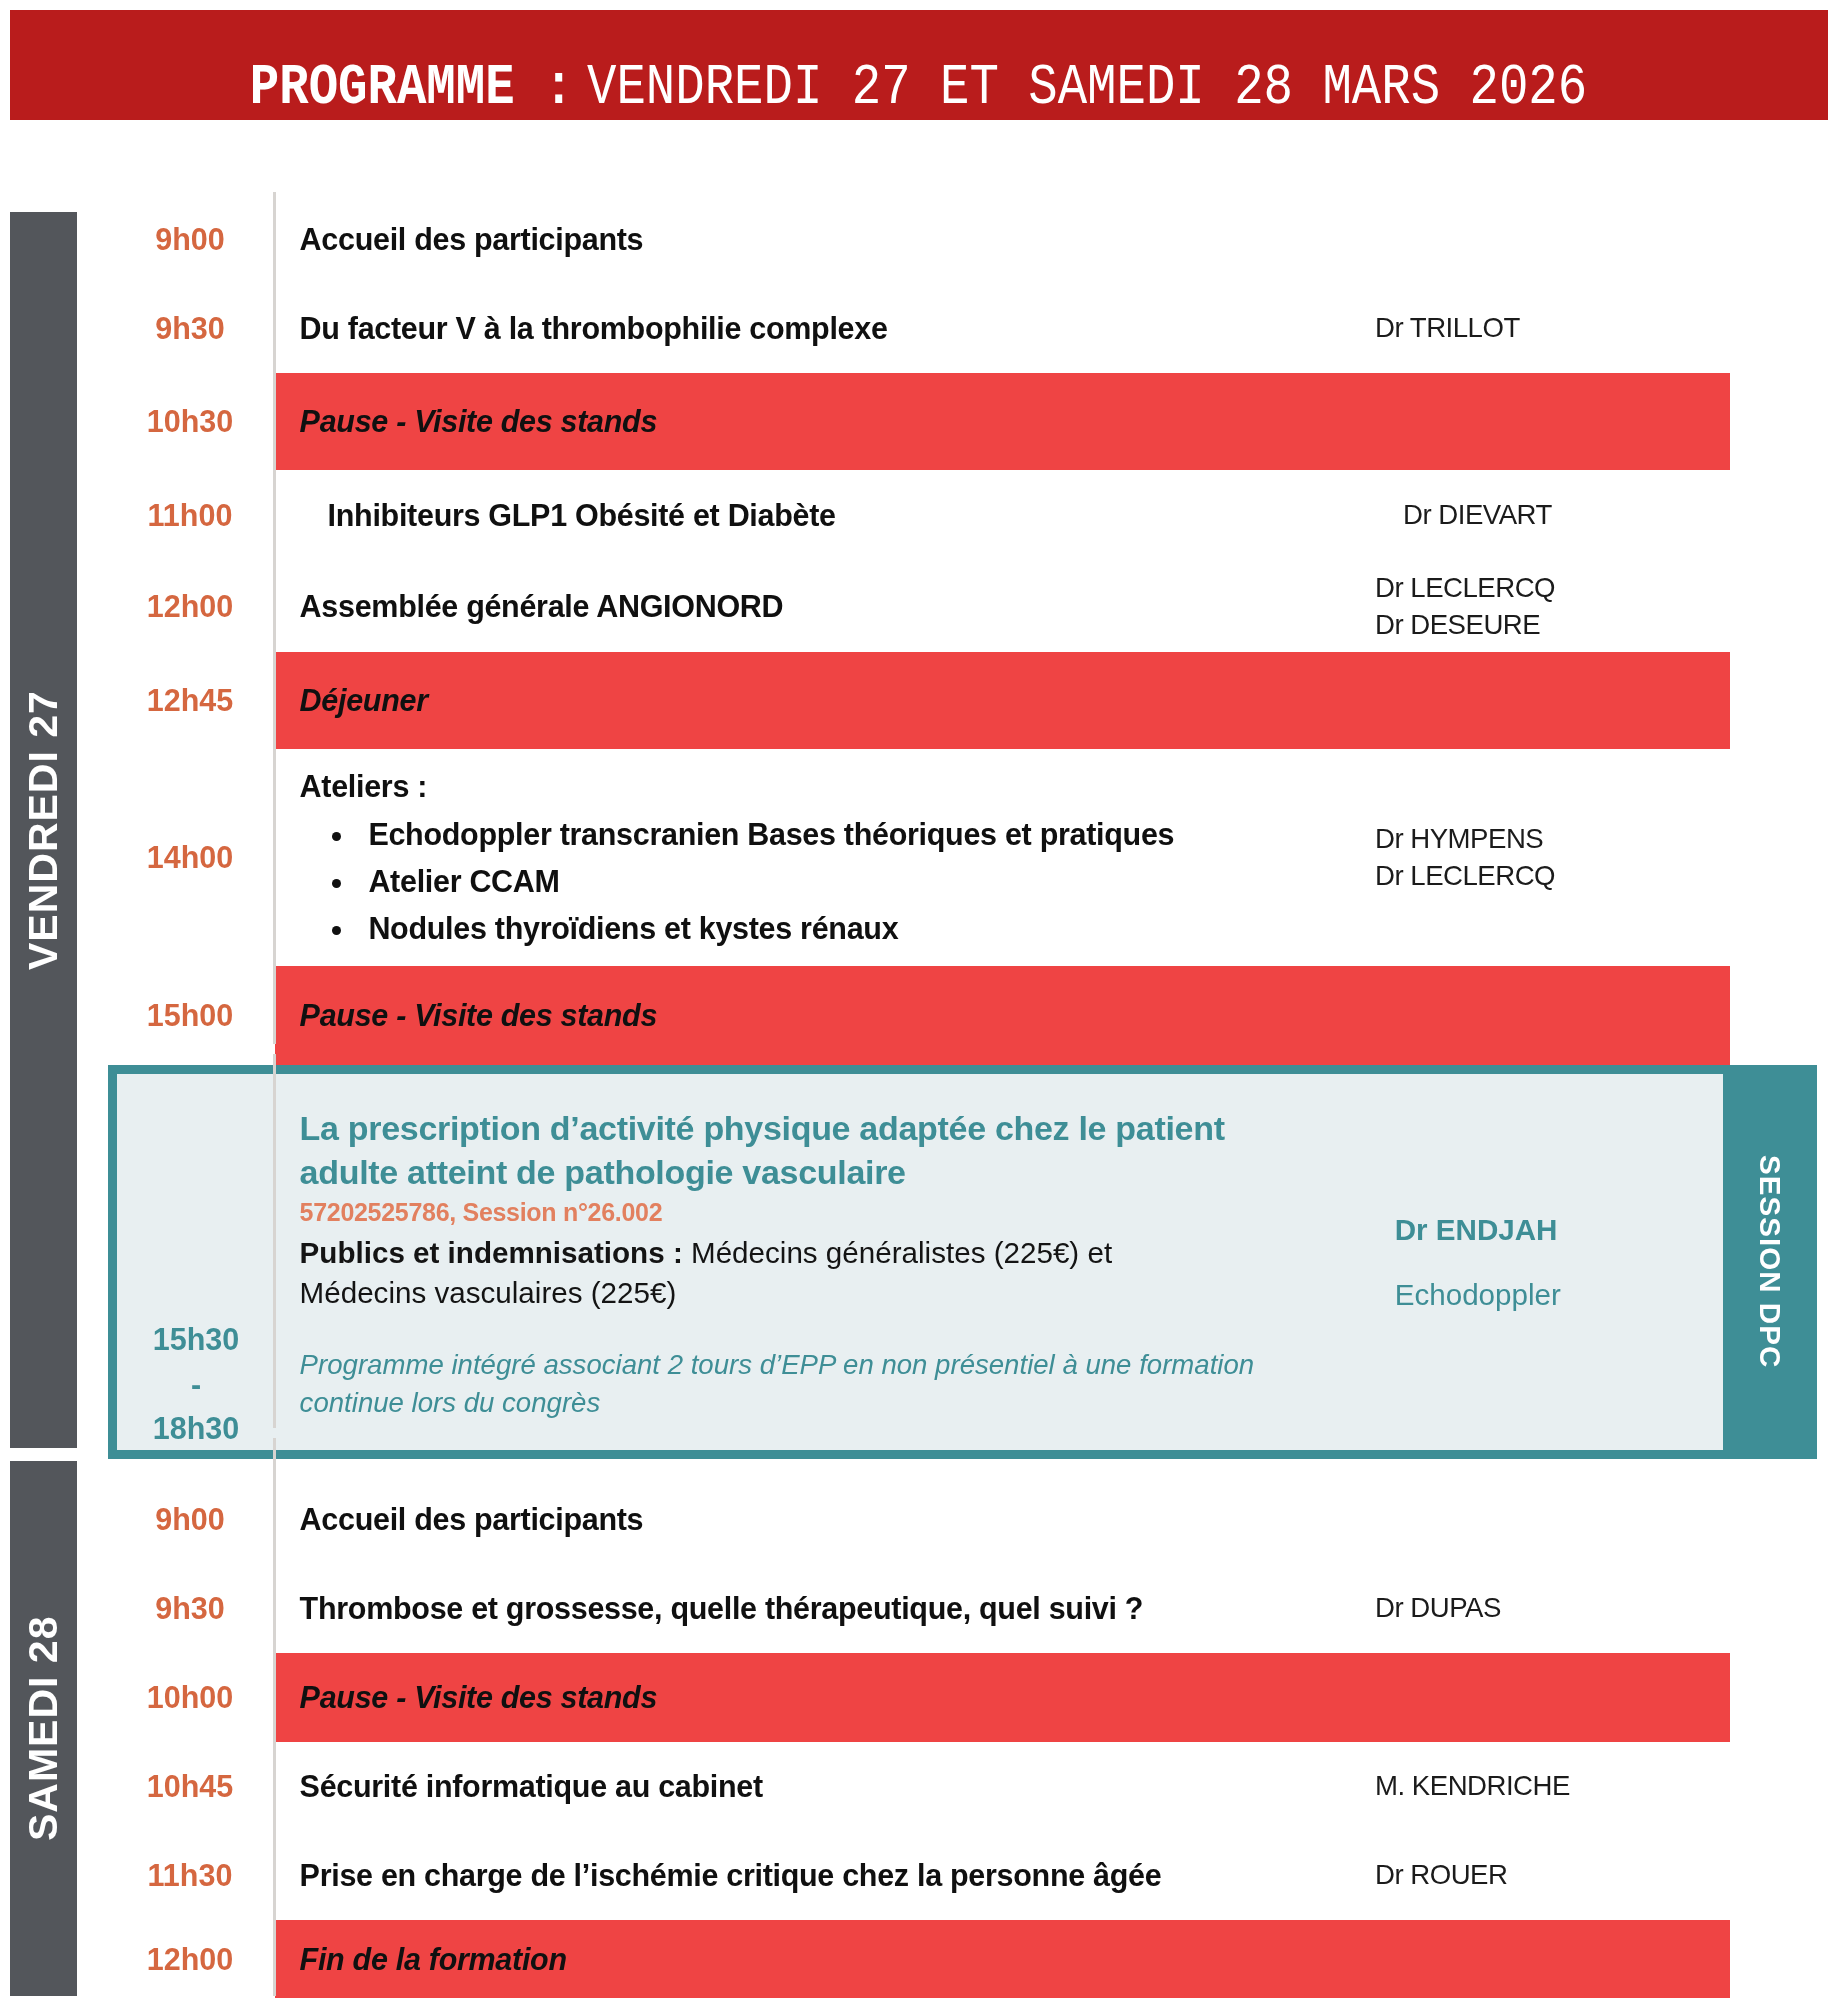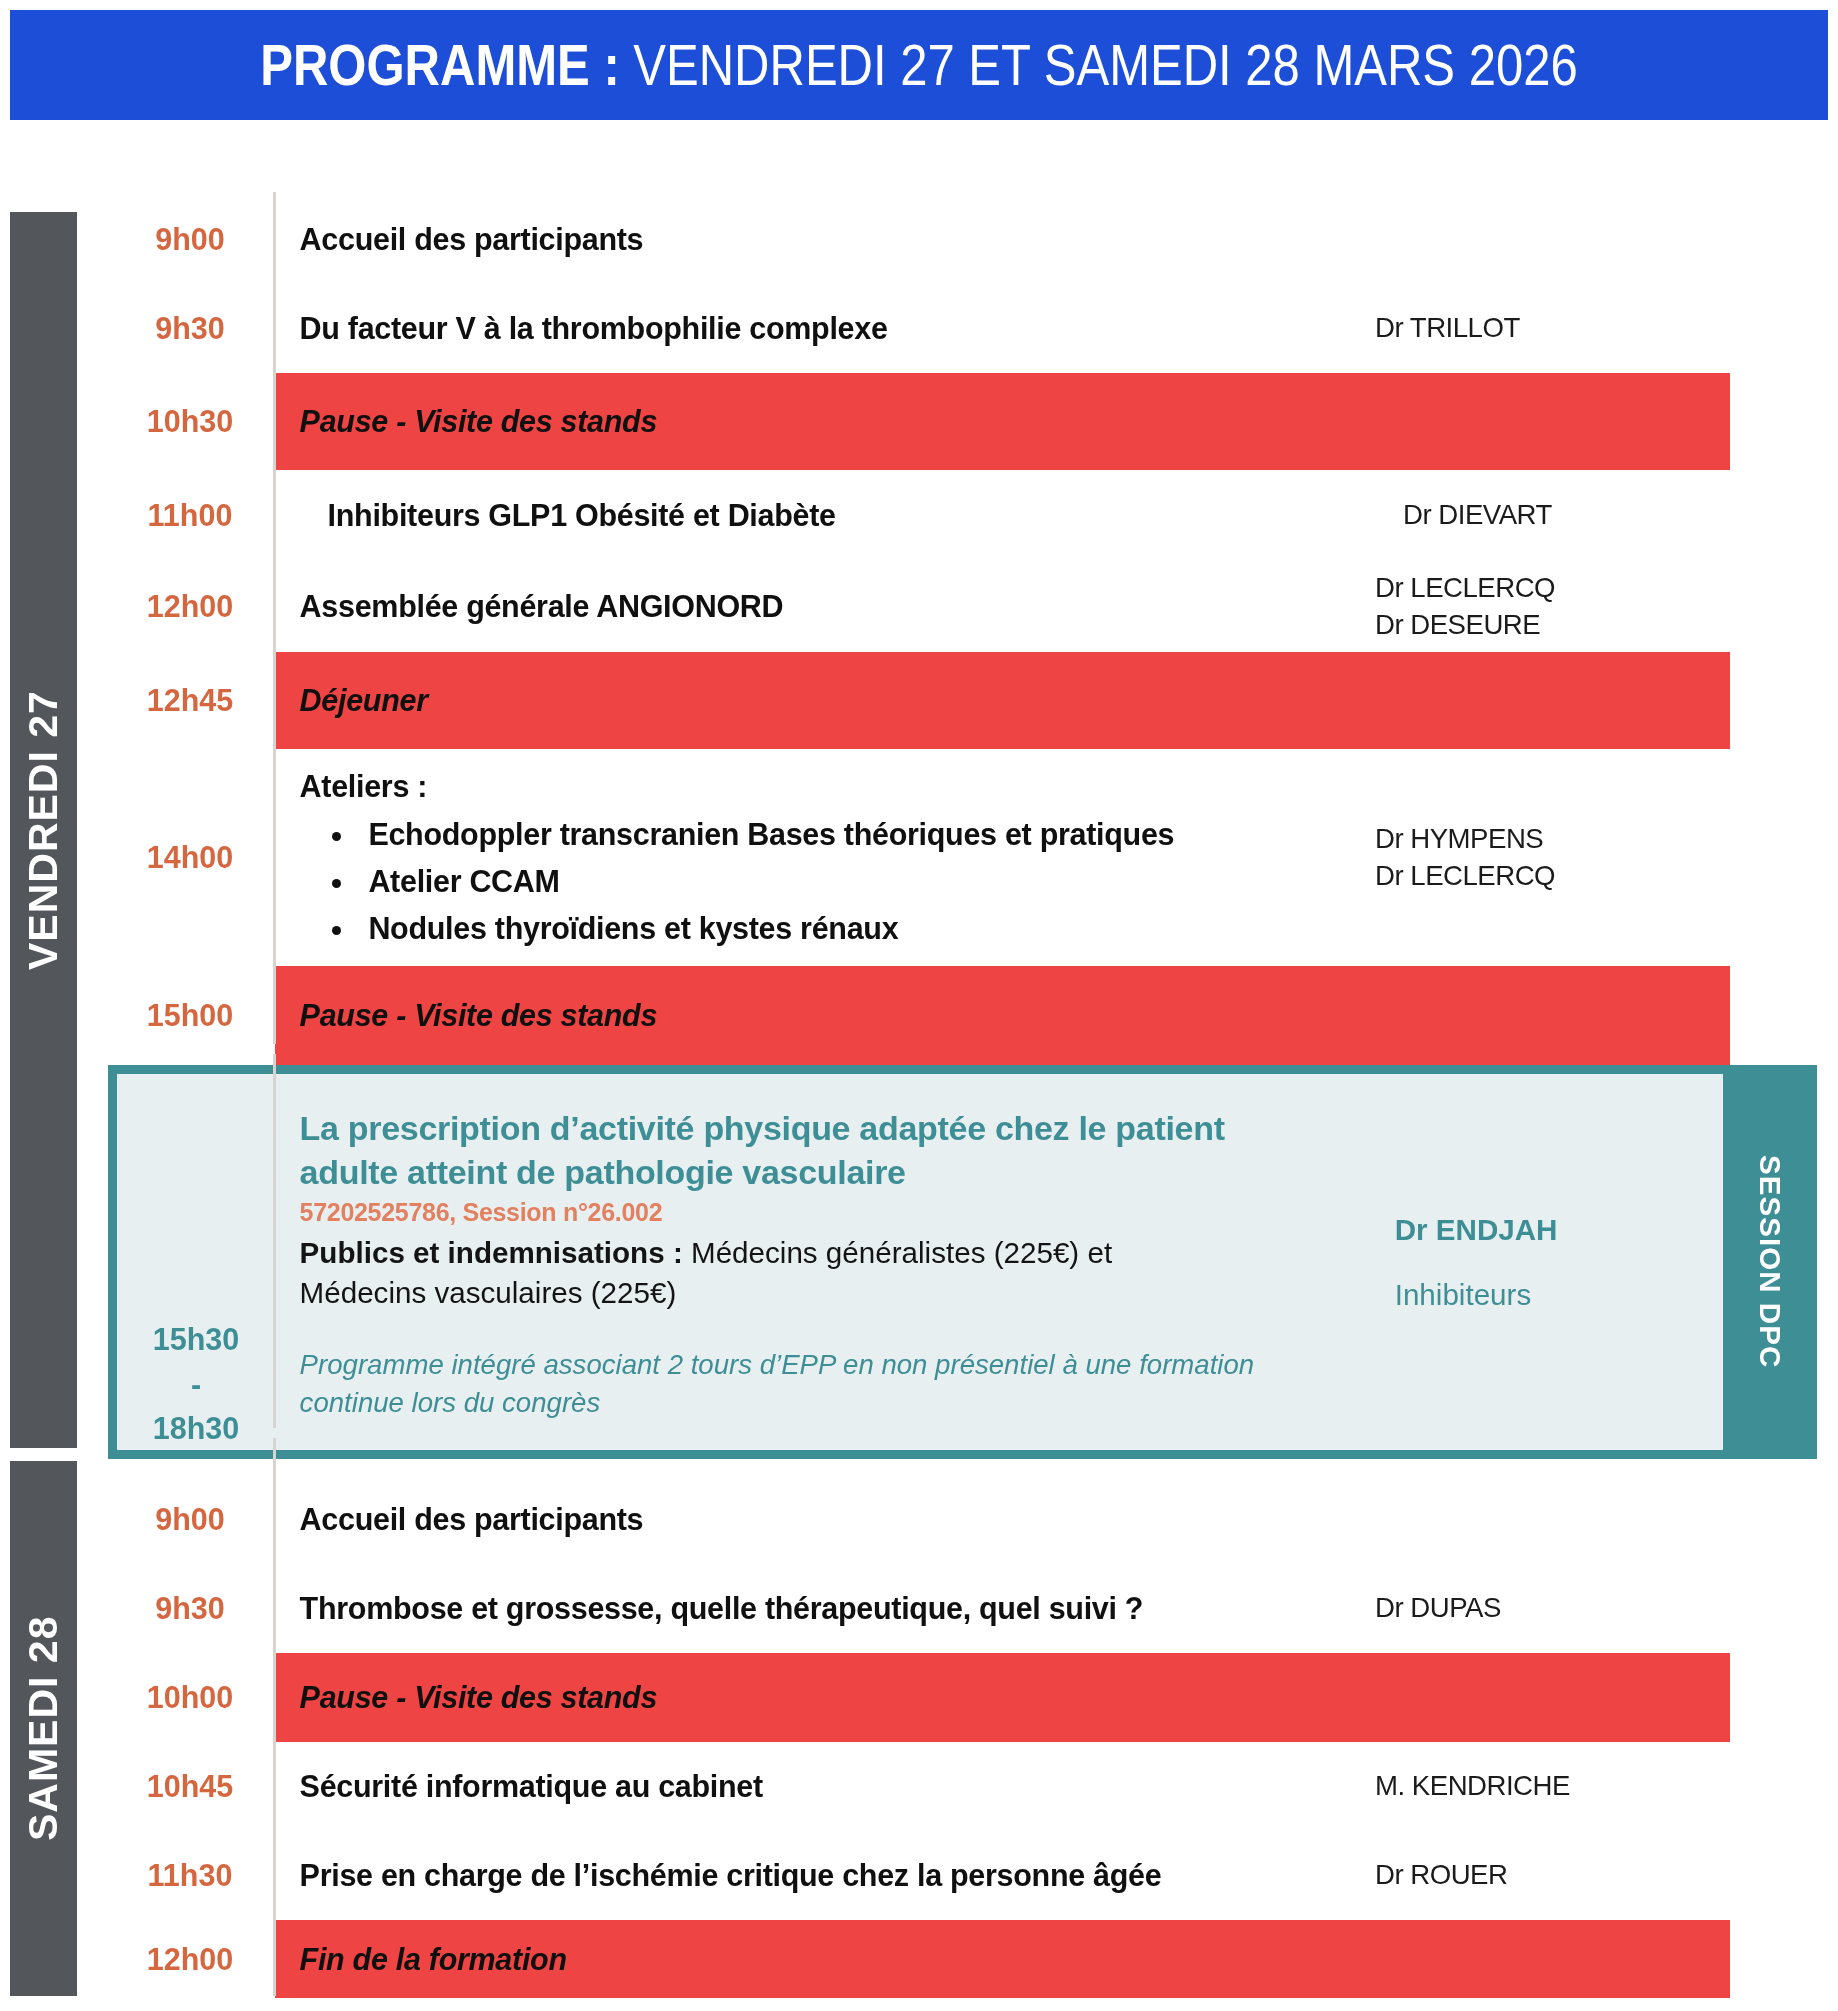--- a/index.html
+++ b/index.html
@@ -11,22 +11,22 @@
     width: 1838px;
     height: 2012px;
     background: #ffffff;
     overflow: hidden;
   }
 
   
   .banner {
     position: absolute;
     left: 9.9px; top: 9.9px; right: 9.9px; height: 110px;
-    background: #1d4ed8;
-    display: flex; align-items: center; justify-content: center;
+    background: #b91c1c;
+    display: flex; align-items: flex-end; justify-content: center; font-family: Liberation Mono, monospace;
   }
   .banner-inner {
     display: flex; align-items: baseline; gap: 15.8px;
     color: #ffffff;
     transform: scaleX(0.86);
     white-space: nowrap;
   }
   .banner-prefix { font-size: 57px; font-weight: 800; letter-spacing: 0px; }
   .banner-title  { font-size: 57px; font-weight: 400; letter-spacing: 0px; }
 
@@ -254,21 +254,21 @@
           <div class="dpc-title">La prescription d’activité physique adaptée chez le patient adulte atteint de pathologie vasculaire</div>
           <div class="dpc-ref">57202525786, Session n°26.002</div>
           <div class="dpc-publics">
             <span class="lbl">Publics et indemnisations :</span>
             <span>Médecins généralistes (225€) et Médecins vasculaires (225€)</span>
           </div>
           <div class="dpc-note">Programme intégré associant 2 tours d’EPP en non présentiel à une formation continue lors du congrès</div>
         </div>
         <div class="dpc-speaker">
           <span class="name">Dr ENDJAH</span>
-          <span class="role">Inhibiteurs</span>
+          <span class="role">Echodoppler</span>
         </div>
       </div>
       <div class="dpc-badge">SESSION DPC</div>
     </div>
   </div>
 
   <div class="rows saturday-rows">
 
     <div class="row s1">
       <div class="time">9h00</div>

